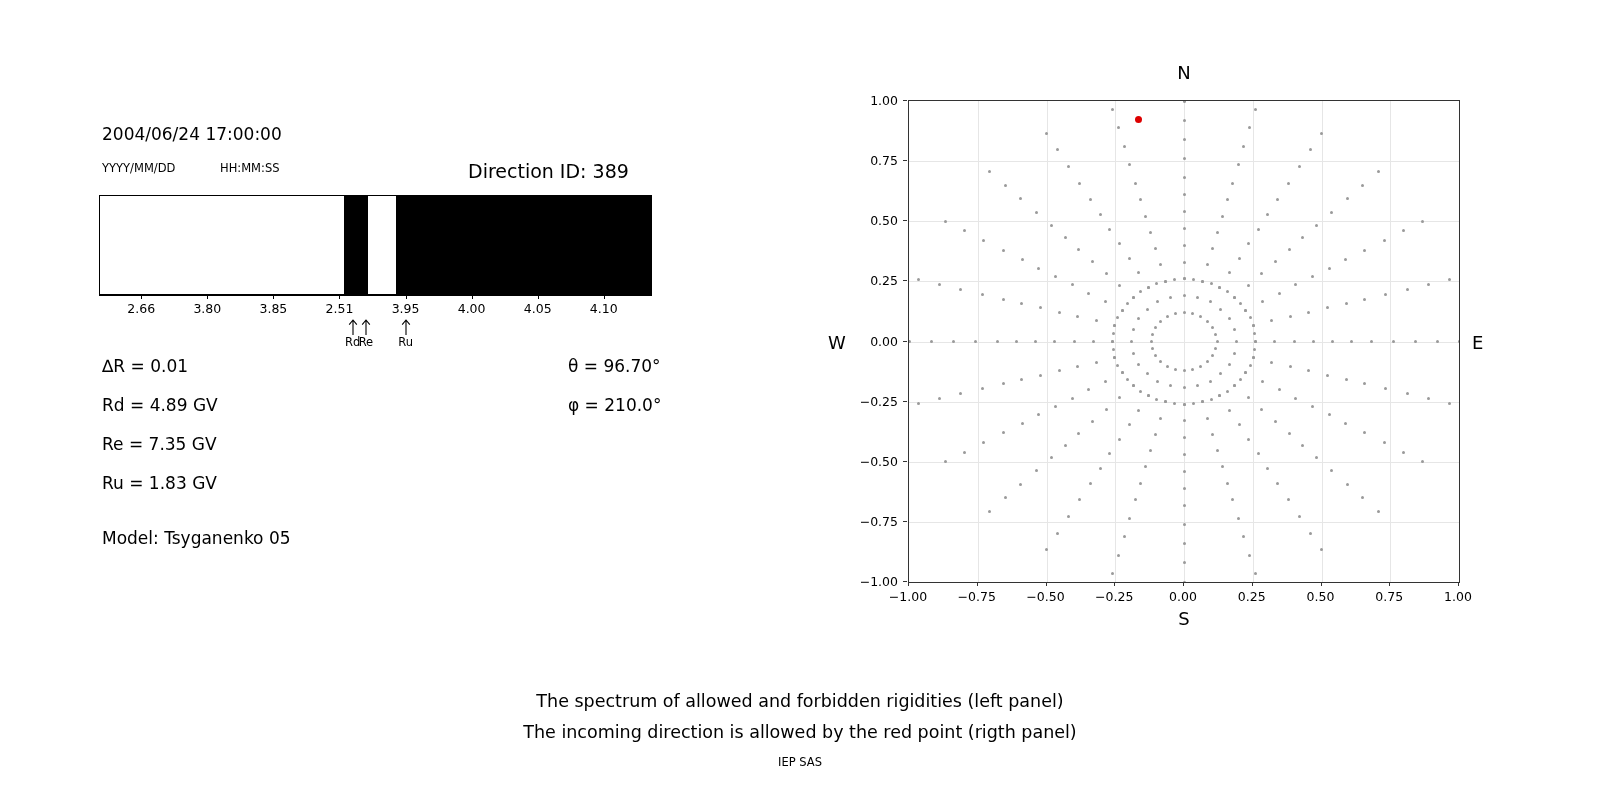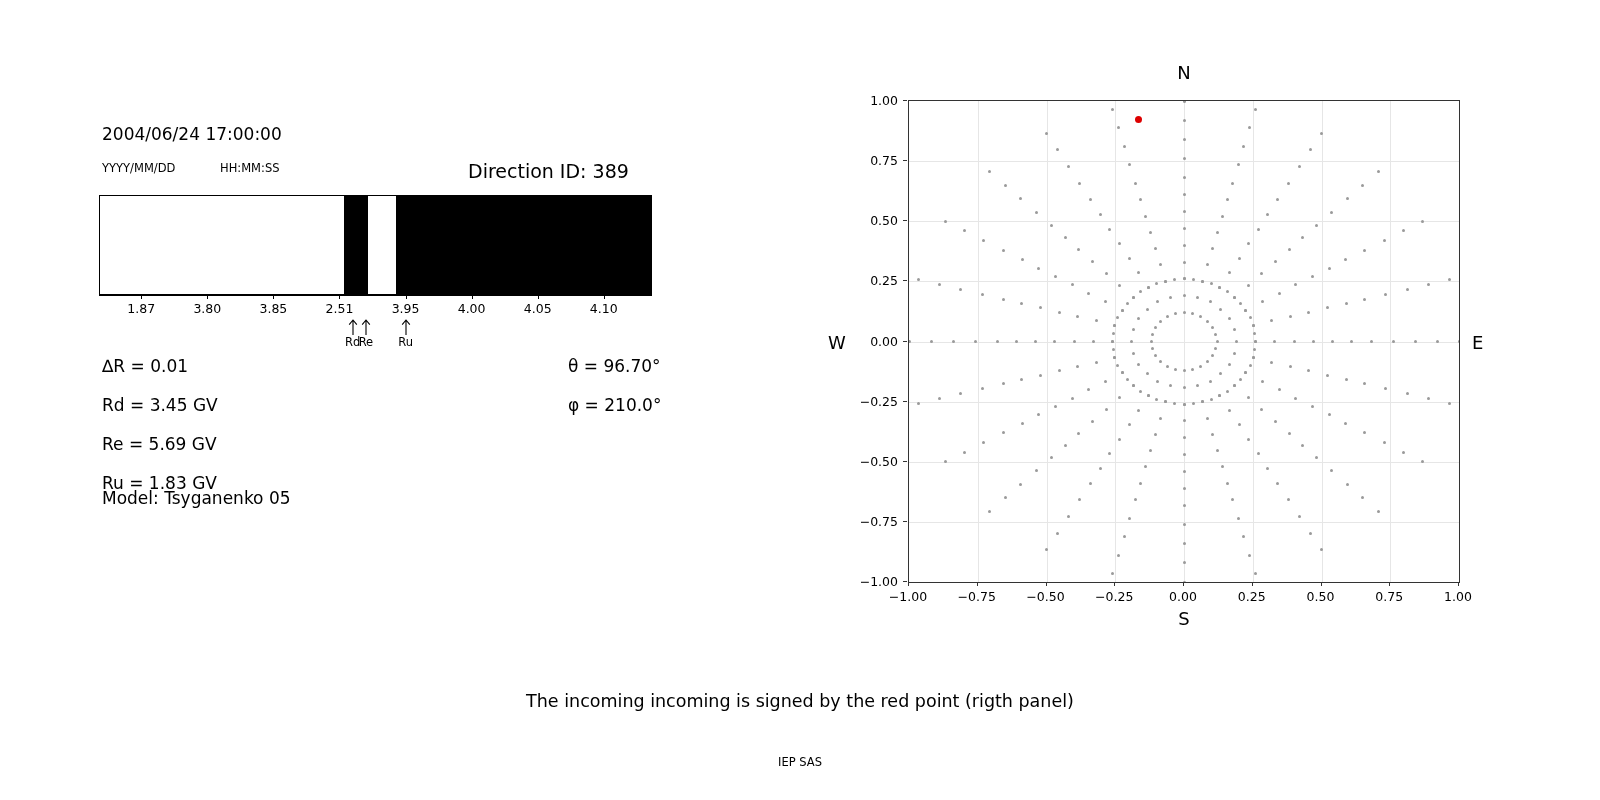--- a/index.html
+++ b/index.html
@@ -101,21 +101,21 @@
   
   .param {
     position: absolute;
     font-size: 17px;
     white-space: nowrap;
   }
   #p-dr    { left: 102px; top: 356px; }
   #p-rd    { left: 102px; top: 395px; }
   #p-re    { left: 102px; top: 434px; }
   #p-ru    { left: 102px; top: 473px; }
-  #p-model { left: 102px; top: 488px; }
+  #p-model { left: 102px; top: 528px; }
   #p-theta { left: 568px; top: 356px; }
   #p-phi   { left: 568px; top: 395px; }
 
   
   #right-panel {
     position: absolute;
     left: 800px;
     top: 40px;
     width: 760px;
     height: 620px;
@@ -227,40 +227,40 @@
   <div class="info-line" id="direction-id">Direction ID: 389</div>
 
   <div id="spectrum-wrap">
       <div class="band" style="left: 244.448px; width: 23.7842px;"></div>
       <div class="band" style="left: 295.981px; width: 255.019px;"></div>
     </div>
 
   <div id="spectrum-axis">
     <div class="axis-line"></div>
   <div class="tick" style="left: 42.283px;"></div>
-      <div class="tick-label" style="left: 42.283px;">1.87</div>
+      <div class="tick-label" style="left: 42.283px;">2.66</div>
       <div class="tick" style="left: 108.35px;"></div>
       <div class="tick-label" style="left: 108.35px;">3.80</div>
       <div class="tick" style="left: 174.417px;"></div>
       <div class="tick-label" style="left: 174.417px;">3.85</div>
       <div class="tick" style="left: 240.484px;"></div>
       <div class="tick-label" style="left: 240.484px;">2.51</div>
       <div class="tick" style="left: 306.552px;"></div>
       <div class="tick-label" style="left: 306.552px;">3.95</div>
       <div class="tick" style="left: 372.619px;"></div>
       <div class="tick-label" style="left: 372.619px;">4.00</div>
       <div class="tick" style="left: 438.686px;"></div>
       <div class="tick-label" style="left: 438.686px;">4.05</div>
       <div class="tick" style="left: 504.753px;"></div>
       <div class="tick-label" style="left: 504.753px;">4.10</div>
     </div>
 
   <div class="param" id="p-dr">∆R = 0.01</div>
-  <div class="param" id="p-rd">Rd = 3.45 GV</div>
-  <div class="param" id="p-re">Re = 5.69 GV</div>
+  <div class="param" id="p-rd">Rd = 4.89 GV</div>
+  <div class="param" id="p-re">Re = 7.35 GV</div>
   <div class="param" id="p-ru">Ru = 1.83 GV</div>
   <div class="param" id="p-model">Model: Tsyganenko 05</div>
   <div class="param" id="p-theta">θ = 96.70°</div>
   <div class="param" id="p-phi">φ = 210.0°</div>
 <div class="marker" style="left: 332.698px; top: 318px;">
       <svg class="arrow-svg" width="12" height="17" viewBox="0 0 12 17">
         <path d="M6 17 L6 3 M2.2 6.6 L6 2 L9.8 6.6" stroke="#000" fill="none" stroke-width="1.1"></path>
       </svg>
       <span class="marker-label">Rd</span>
     </div>
@@ -692,15 +692,16 @@
     <div class="ax-tick-label-y" style="left: 46px; width: 52px; top: 240.375px;">0.25</div>
     <div class="ax-tick-y" style="left: 103px; top: 180.25px;"></div>
     <div class="ax-tick-label-y" style="left: 46px; width: 52px; top: 180.25px;">0.50</div>
     <div class="ax-tick-y" style="left: 103px; top: 120.125px;"></div>
     <div class="ax-tick-label-y" style="left: 46px; width: 52px; top: 120.125px;">0.75</div>
     <div class="ax-tick-y" style="left: 103px; top: 60px;"></div>
     <div class="ax-tick-label-y" style="left: 46px; width: 52px; top: 60px;">1.00</div>
   </div>
 
 <div id="caption">
-  <span class="cap-line">The incoming incoming is signed by the red point (rigth panel)</span>
+  <span class="cap-line">The spectrum of allowed and forbidden rigidities (left panel)</span>
+  <span class="cap-line">The incoming direction is allowed by the red point (rigth panel)</span>
 </div>
 <div id="credit">IEP SAS</div>
 
 </body></html>

